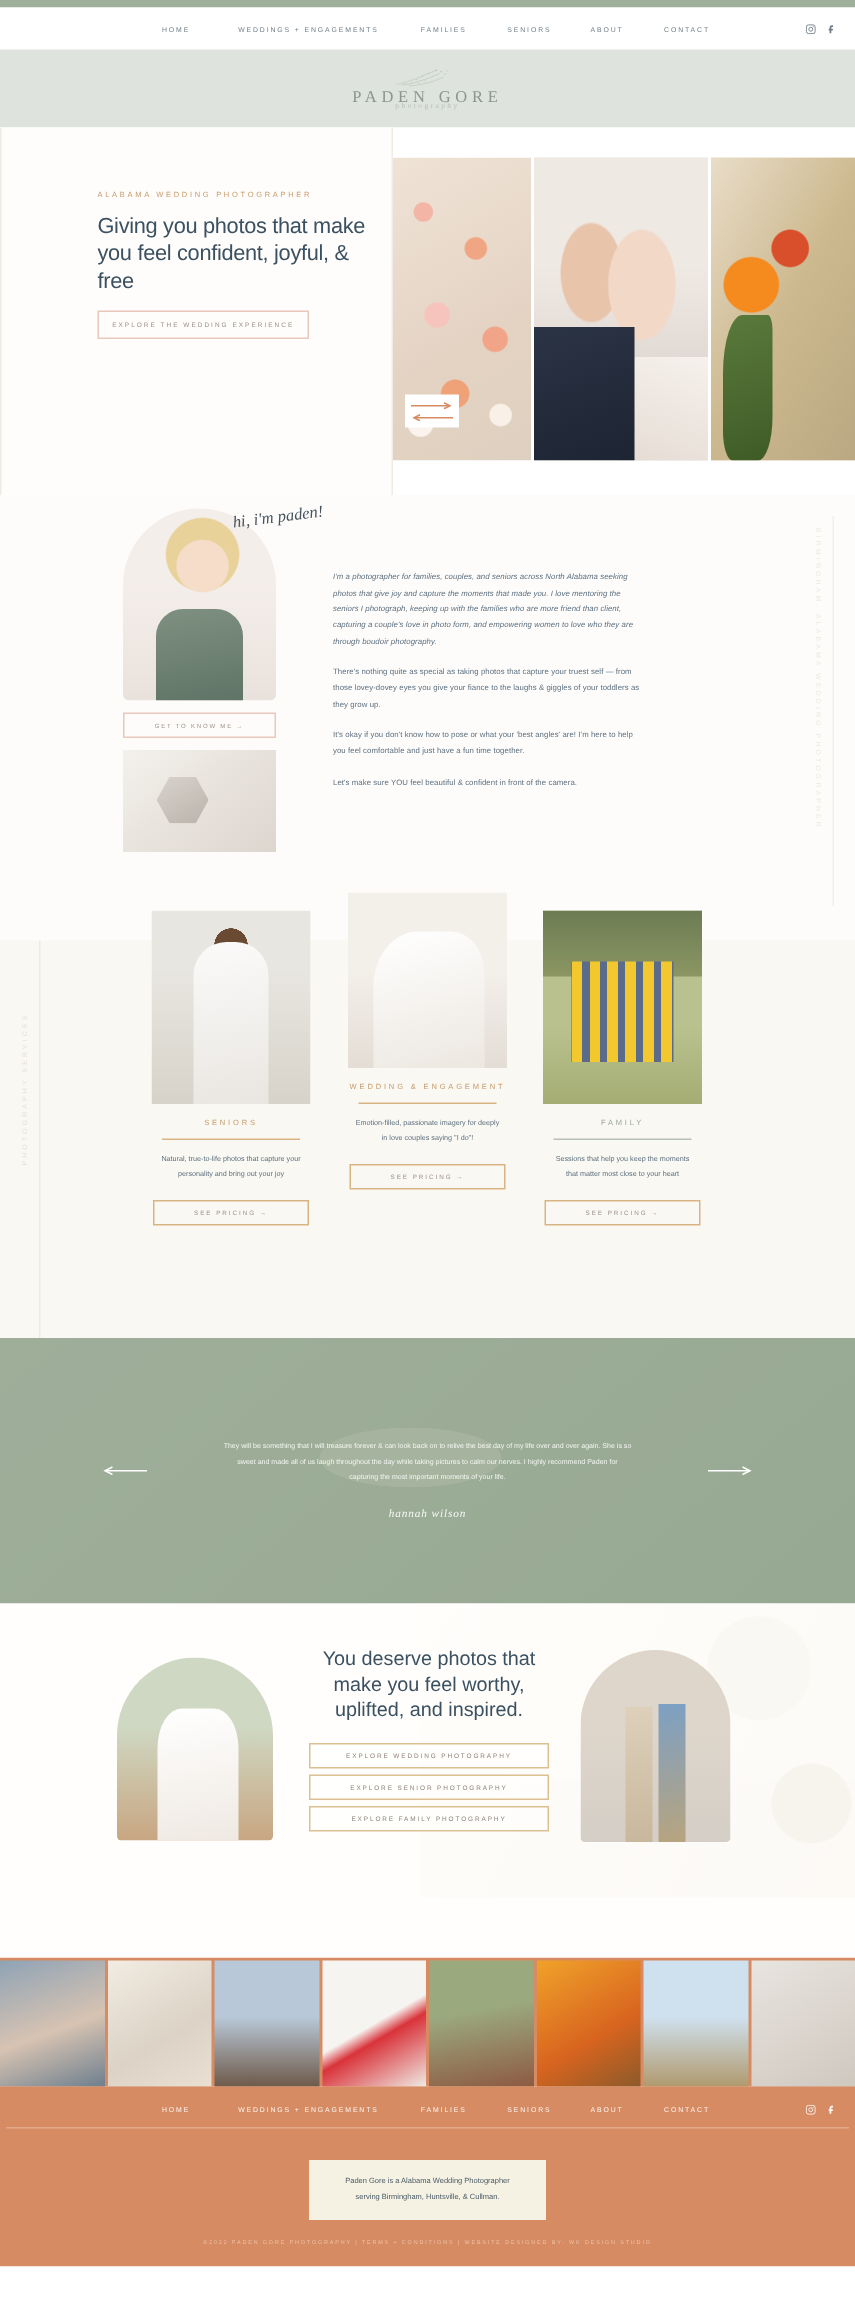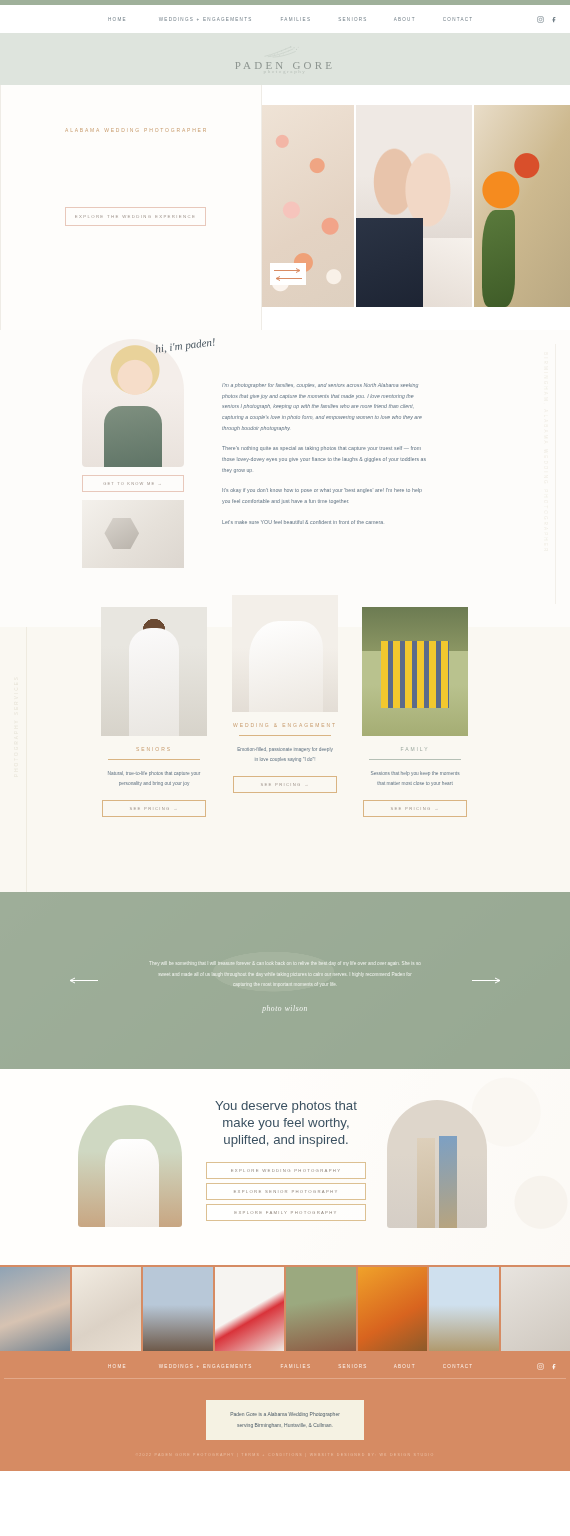--- a/index.html
+++ b/index.html
@@ -170,21 +170,21 @@
   }
   .testi-sign {
     position: relative; margin-top: 13px; font-family: "Liberation Serif", serif;
     font-style: italic; font-size: 7.5px; color: #ffffff; letter-spacing: .6px; opacity: .92;
   }
   .testi-arrow { position: absolute; top: 50%; margin-top: -4px; }
   .testi-arrow.l { left: 68px; }
   .testi-arrow.r { right: 68px; }
 
   
-  .deserve { position: relative; background: #fffefc; height: 196px; overflow: hidden; }
+  .deserve { position: relative; background: #fffefc; height: 236px; overflow: hidden; }
   .deserve-floral { position: absolute; right: 0; top: 0; width: 290px; height: 196px; opacity: .5; }
   .d-img-l { position: absolute; left: 78px; top: 36px; width: 104px; height: 122px; border-radius: 52px 52px 3px 3px; overflow: hidden; }
   .d-img-r { position: absolute; left: 387px; top: 31px; width: 100px; height: 128px; border-radius: 50px 50px 3px 3px; overflow: hidden; }
   .d-title {
     position: absolute; left: 202px; top: 29px; width: 168px; text-align: center;
     font-size: 13.2px; line-height: 1.28; color: #3b5161;
   }
   .d-btns { position: absolute; left: 206px; top: 93px; width: 160px; }
   .d-btn {
     width: 160px; height: 17px; border: 1px solid #dcc092; margin-bottom: 4px;
@@ -342,20 +342,21 @@
           <circle cx="46" cy="28" r="1"></circle>
       </g>
     </svg>
     <div class="logo-name">PADEN GORE</div>
     <div class="logo-sub">photography</div>
   </div>
 
   <div class="hero">
     <div class="hero-left"></div>
     <div class="hero-eyebrow">ALABAMA WEDDING PHOTOGRAPHER</div>
+    <div class="hero-title">Giving you photos that make you feel confident, joyful, &amp; free</div>
     <div class="hero-btn">EXPLORE THE WEDDING EXPERIENCE</div>
 
     <div class="hero-right">
       <div class="hero-img hi1">
           <div class="ph g-petals"></div>
         </div>
       <div class="hero-img hi2">
           <div class="ph g-couple"></div>
         </div>
       <div class="hero-img hi3">
@@ -427,21 +428,21 @@
       <div class="ctitle">FAMILY</div>
       <div class="cline"></div>
       <div class="cdesc">Sessions that help you keep the moments that matter most close to your heart</div>
       <div class="cbtn">SEE PRICING →</div>
     </div>
   </div>
 
   <div class="testi">
     <div class="testi-bg g-testi"></div>
     <div class="testi-body">They will be something that I will treasure forever &amp; can look back on to relive the best day of my life over and over again. She is so sweet and made all of us laugh throughout the day while taking pictures to calm our nerves. I highly recommend Paden for capturing the most important moments of your life.</div>
-    <div class="testi-sign">photo wilson</div>
+    <div class="testi-sign">hannah wilson</div>
     <svg class="testi-arrow l" width="30" height="7" viewBox="0 0 30 7">
       <line x1="2" y1="3.5" x2="30" y2="3.5" stroke="#ffffff" stroke-width="1"></line>
       <polyline points="7,1 2,3.5 7,6" fill="none" stroke="#ffffff" stroke-width="1"></polyline>
     </svg>
     <svg class="testi-arrow r" width="30" height="7" viewBox="0 0 30 7">
       <line x1="0" y1="3.5" x2="28" y2="3.5" stroke="#ffffff" stroke-width="1"></line>
       <polyline points="23,1 28,3.5 23,6" fill="none" stroke="#ffffff" stroke-width="1"></polyline>
     </svg>
   </div>
 

